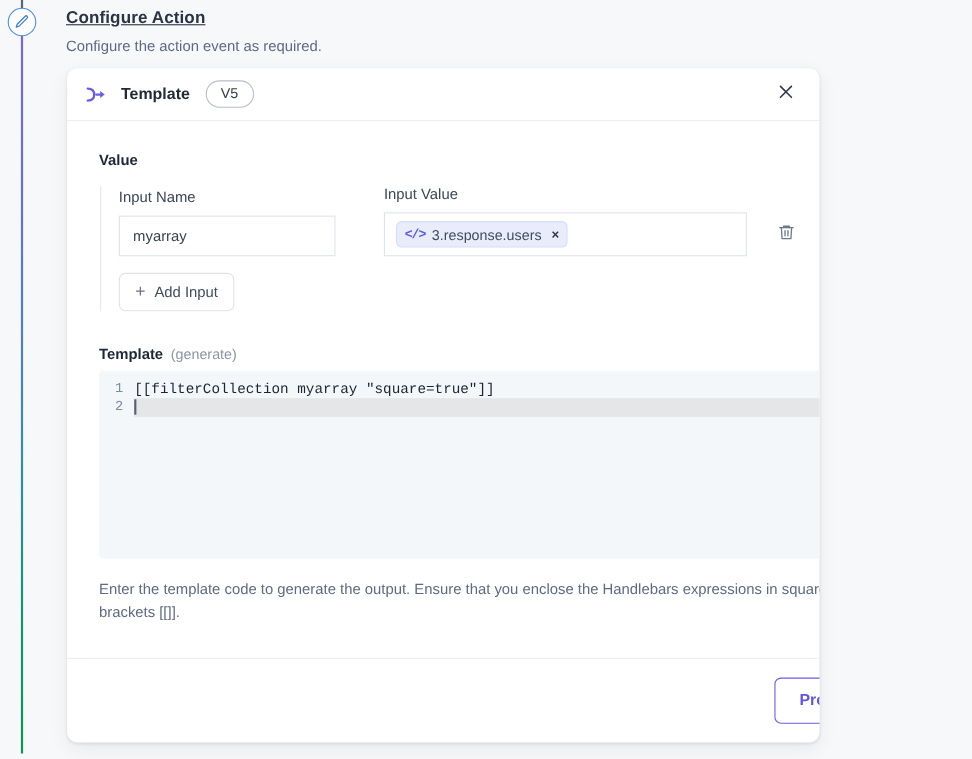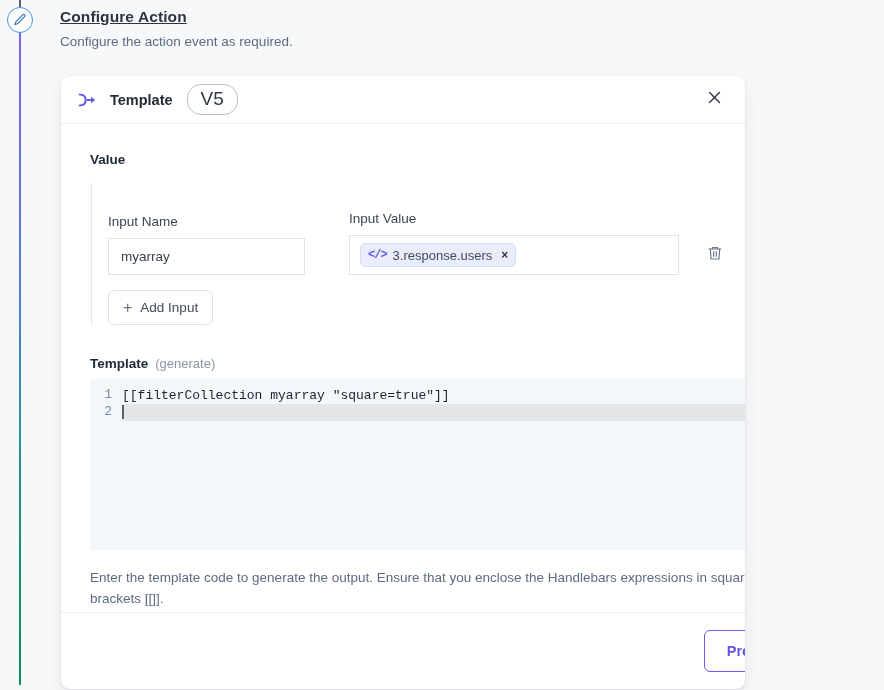--- a/index.html
+++ b/index.html
@@ -74,21 +74,21 @@
   #page-subtitle {
     font-size: 13.5px;
     color: #5d6b82;
     margin-top: 8px;
   }
 
   
   #card {
     position: absolute;
     left: 61px;
-    top: 76px;
+    top: 62px;
     width: 684px;
     height: 613px;
     background: #ffffff;
     border-radius: 9px;
     box-shadow: 0 1px 3px rgba(16,24,40,.10), 0 6px 18px rgba(16,24,40,.06);
     box-sizing: border-box;
     overflow: hidden;
   }
 
   #card-header {
@@ -110,21 +110,21 @@
   #card-title {
     font-size: 14.5px;
     font-weight: bold;
     color: #212b36;
     margin-right: 14px;
   }
   #version-badge {
     border: 1px solid #b9bdc9;
     border-radius: 14px;
     padding: 4px 13px;
-    font-size: 19px;
+    font-size: 13px;
     color: #333b49;
     background: #fff;
     line-height: 1.1;
   }
   #close-btn {
     margin-left: auto;
     width: 26px;
     height: 26px;
     display: flex;
     align-items: center;
@@ -151,21 +151,20 @@
   .field-row {
     display: flex;
     align-items: flex-end;
   }
   .field-col-name { width: 330px; }
   .field-col-value { width: 330px; margin-left: 44px; }
   .field-label {
     font-size: 13.5px;
     color: #3c4657;
     margin-bottom: 9px;
-    margin-top: 28px;
   }
   .text-input {
     height: 37px;
     border: 1px solid #dfe3e8;
     border-radius: 0;
     background: #fff;
     display: flex;
     align-items: center;
     padding: 0 12px;
     box-sizing: border-box;

